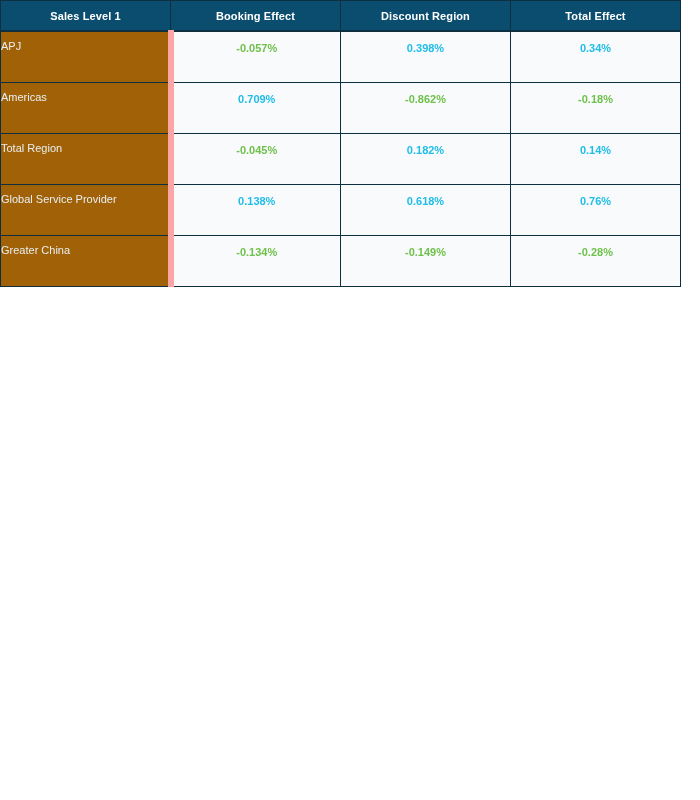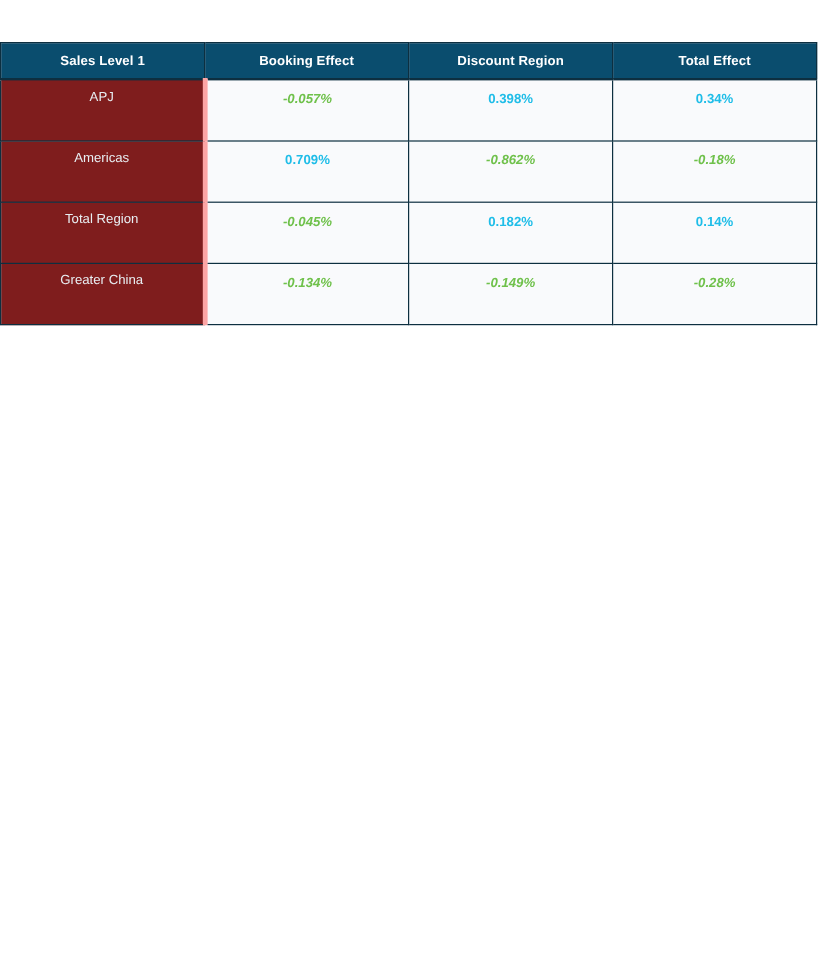--- a/index.html
+++ b/index.html
@@ -20,21 +20,20 @@
     left: 0;
     top: 0;
     width: 681px;
   }
 
   table.effects-table {
     border-collapse: collapse;
     table-layout: fixed;
     width: 681px;
     border-spacing: 0;
-    margin-top: 35px;
   }
 
   table.effects-table col.c-label { width: 170px; }
   table.effects-table col.c-val   { width: 170px; }
 
   
   thead th {
     height: 29px;
     background: #0a4d6e;
     color: #ffffff;
@@ -58,43 +57,42 @@
     padding: 0;
     height: 50px;
     vertical-align: top;
     font-size: 11px;
     border-left: 1px solid #0d2f40;
     border-right: 1px solid #0d2f40;
     border-bottom: 1px solid #0d2f40;
   }
 
   tbody td.label-cell {
-    background: #7f1d1d;
+    background: #a16207;
     color: #e8eef2;
-    text-align: center;
     font-weight: normal;
-    border-right: 4px solid #fca5a5;
+    border-right: 6px solid #fca5a5;
   }
   tbody td.label-cell .cell-inner {
     padding-top: 8px;
     display: block;
   }
 
   tbody td.value-cell {
     background: #f9fafc;
     text-align: center;
     font-weight: bold;
   }
   tbody td.value-cell .cell-inner {
     padding-top: 10px;
     display: block;
   }
 
   .pos { color: #1fbde8; }
-  .neg { color: #6fc14b; font-style: italic; }
+  .neg { color: #6fc14b; }
 </style>
 </head>
 <body>
 
 <div id="table-wrap">
   <table class="effects-table">
     <colgroup>
       <col class="c-label">
       <col class="c-val">
       <col class="c-val">
@@ -146,20 +144,34 @@
           </td>
           <td class="value-cell">
             <span class="cell-inner pos">0.182%</span>
           </td>
           <td class="value-cell">
             <span class="cell-inner pos">0.14%</span>
           </td>
         </tr>
         <tr>
           <td class="label-cell">
+            <span class="cell-inner">Global Service Provider</span>
+          </td>
+          <td class="value-cell">
+            <span class="cell-inner pos">0.138%</span>
+          </td>
+          <td class="value-cell">
+            <span class="cell-inner pos">0.618%</span>
+          </td>
+          <td class="value-cell">
+            <span class="cell-inner pos">0.76%</span>
+          </td>
+        </tr>
+        <tr>
+          <td class="label-cell">
             <span class="cell-inner">Greater China</span>
           </td>
           <td class="value-cell">
             <span class="cell-inner neg">-0.134%</span>
           </td>
           <td class="value-cell">
             <span class="cell-inner neg">-0.149%</span>
           </td>
           <td class="value-cell">
             <span class="cell-inner neg">-0.28%</span>

